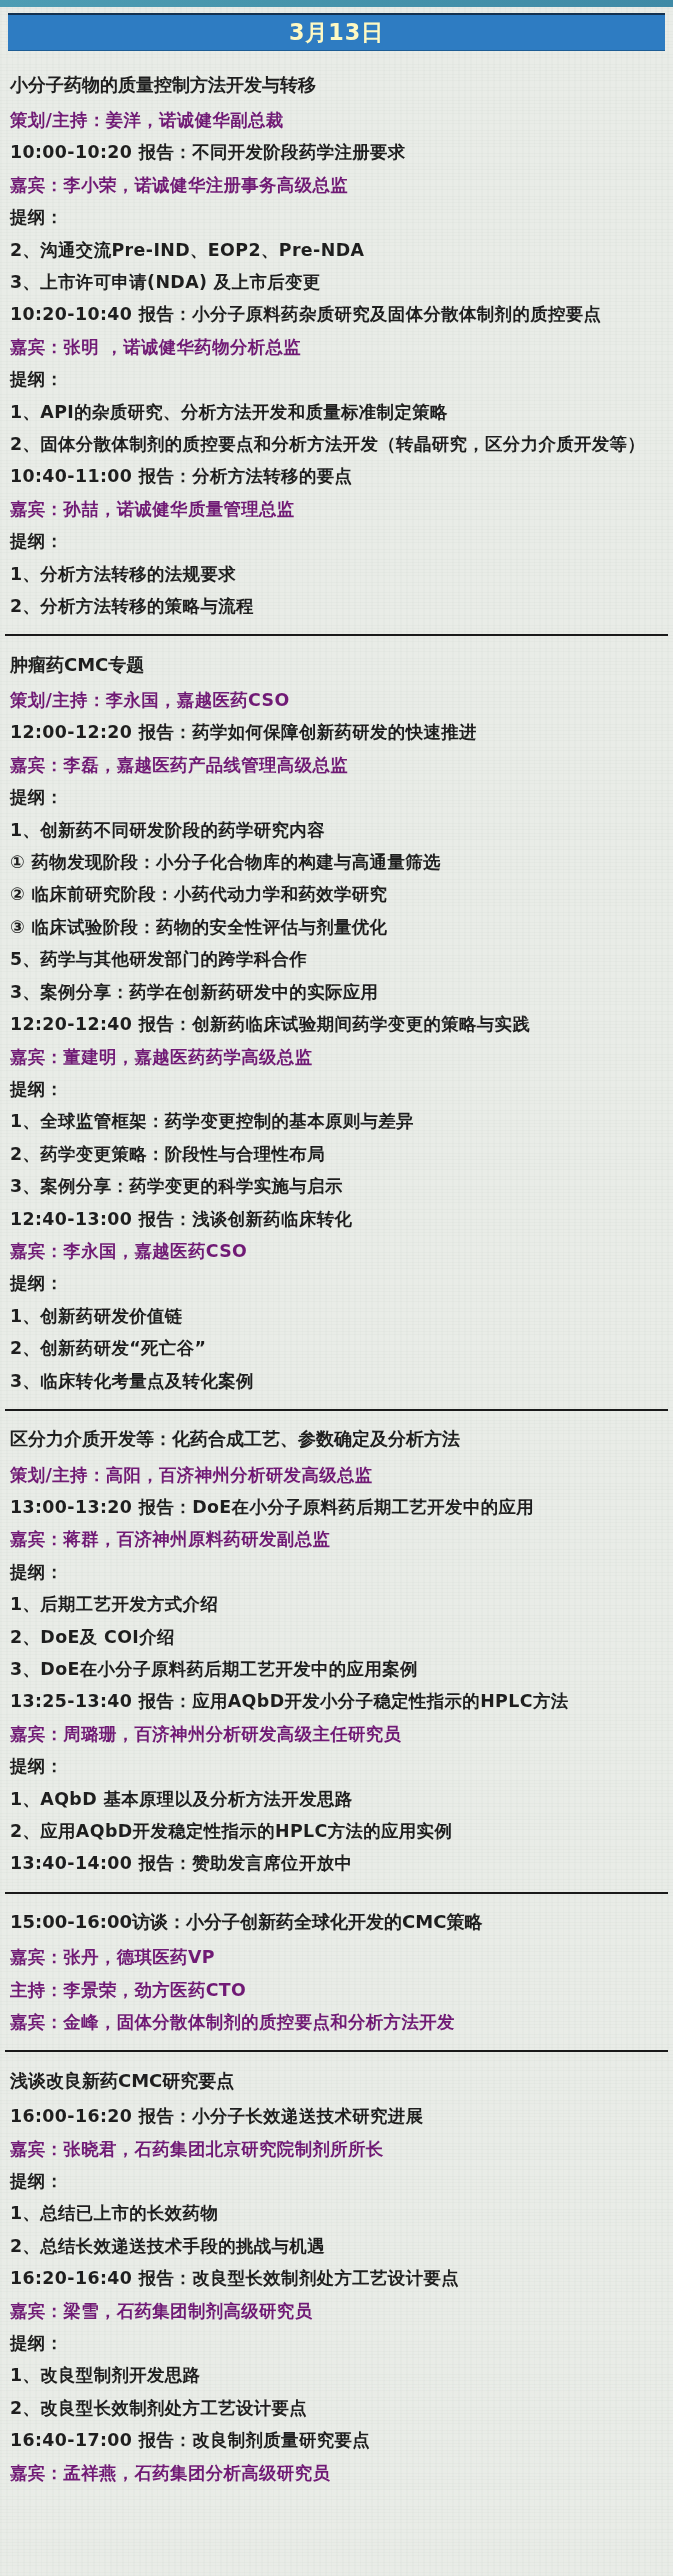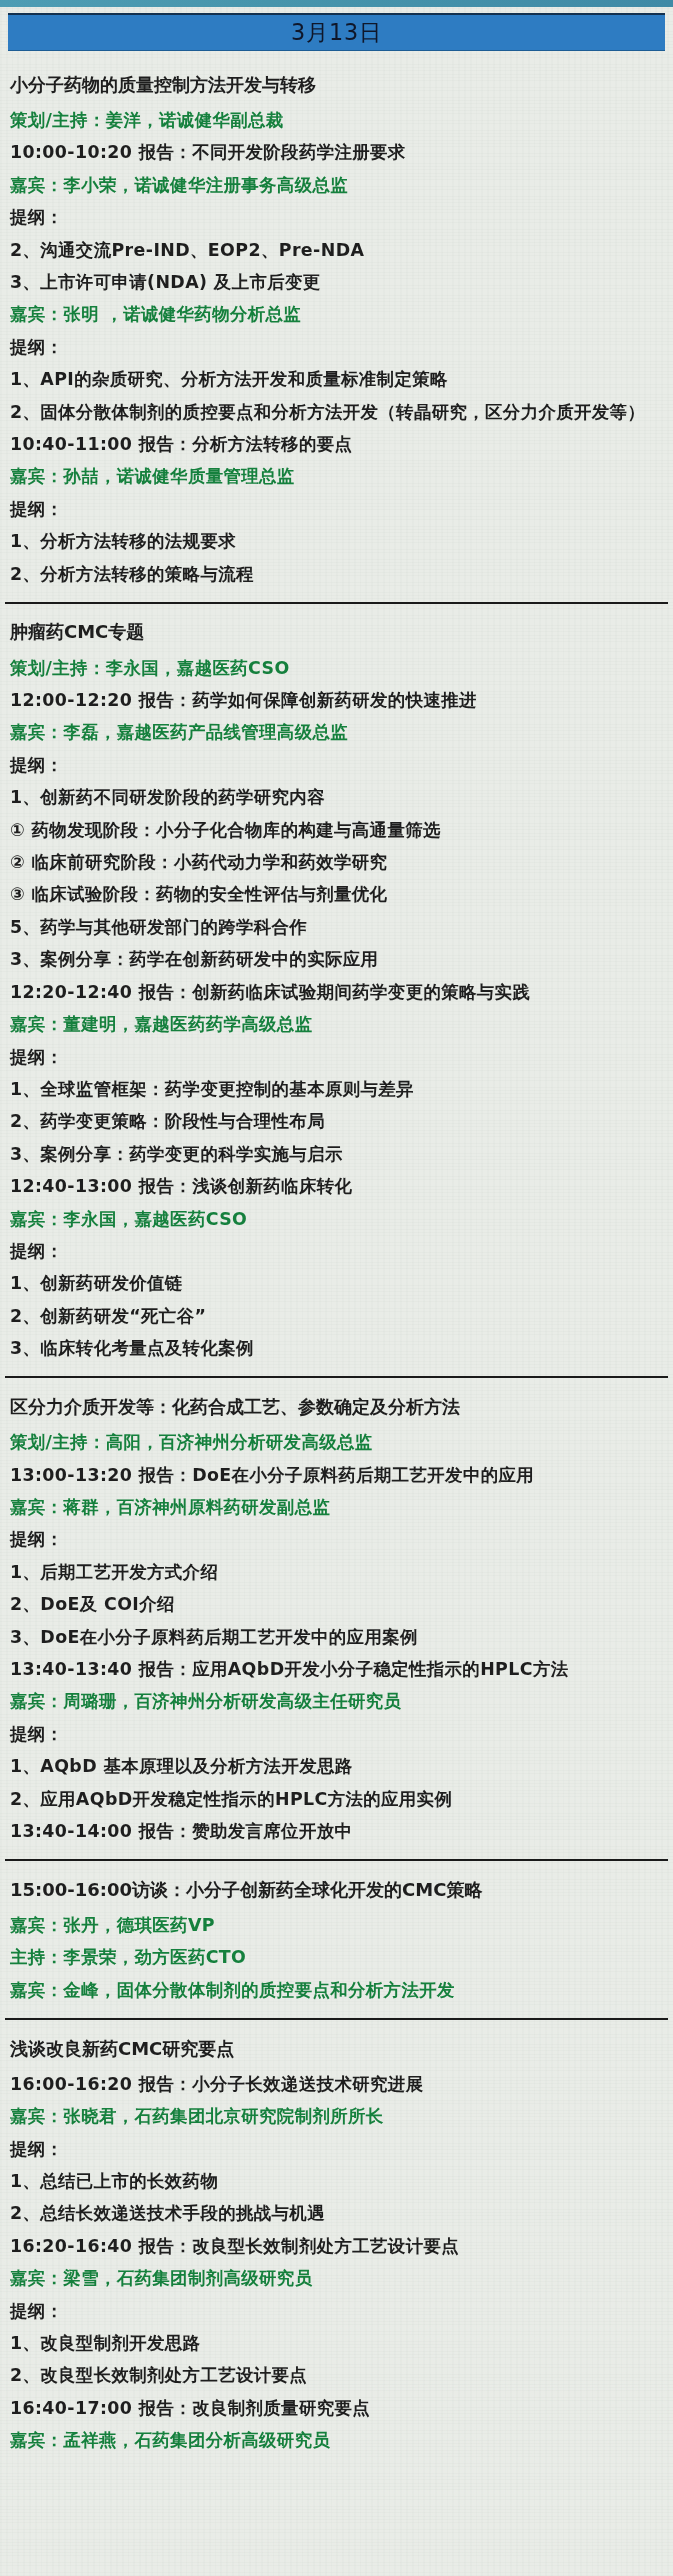--- a/index.html
+++ b/index.html
@@ -27,22 +27,22 @@
     height: 35px;
     background: #2e7cc2;
     border-top: 2.5px solid #13314f;
     border-bottom: 0.8px solid #1d5d94;
     display: flex;
     align-items: center;
     justify-content: center;
   }
   .date-bar .date-text {
     font-size: 22.3px;
-    font-weight: 400;
-    color: #0f172a;
+    font-weight: 700;
+    color: #fef9c3;
     letter-spacing: 0.8px;
   }
   main {
     padding: 0 0 8.3px 0;
   }
   .section {
     padding: 0 10px;
   }
   .line {
     font-size: 17.4px;
@@ -51,21 +51,21 @@
     font-weight: 700;
     letter-spacing: 0.4px;
   }
   .section-title {
     font-size: 18px;
     font-weight: 700;
     color: #121212;
     padding: 10px 0 7.4px 0;
   }
   .black { color: #1e1e1e; }
-  .blue  { color: #15803d; }
+  .blue  { color: #701a75; }
   hr.divider {
     border: none;
     border-top: 2.1px solid #1a1a1a;
     margin: 11.6px 5px 6.6px 5px;
   }
 </style>
 </head>
 <body>
 
 <div class="top-strip"></div>
@@ -76,20 +76,21 @@
 
 <main>
     <section class="section">
       <div class="section-title black">小分子药物的质量控制方法开发与转移</div>
       <div class="line blue">策划/主持：姜洋，诺诚健华副总裁</div>
       <div class="line black">10:00-10:20 报告：不同开发阶段药学注册要求</div>
       <div class="line blue">嘉宾：李小荣，诺诚健华注册事务高级总监</div>
       <div class="line black">提纲：</div>
       <div class="line black">2、沟通交流Pre-IND、EOP2、Pre-NDA</div>
       <div class="line black">3、上市许可申请(NDA) 及上市后变更</div>
+      <div class="line black">10:20-10:40 报告：小分子原料药杂质研究及固体分散体制剂的质控要点</div>
       <div class="line blue">嘉宾：张明 ，诺诚健华药物分析总监</div>
       <div class="line black">提纲：</div>
       <div class="line black">1、API的杂质研究、分析方法开发和质量标准制定策略</div>
       <div class="line black">2、固体分散体制剂的质控要点和分析方法开发（转晶研究，区分力介质开发等）</div>
       <div class="line black">10:40-11:00 报告：分析方法转移的要点</div>
       <div class="line blue">嘉宾：孙喆，诺诚健华质量管理总监</div>
       <div class="line black">提纲：</div>
       <div class="line black">1、分析方法转移的法规要求</div>
       <div class="line black">2、分析方法转移的策略与流程</div>
     </section>
@@ -122,21 +123,21 @@
     <hr class="divider">
     <section class="section">
       <div class="section-title black">区分力介质开发等：化药合成工艺、参数确定及分析方法</div>
       <div class="line blue">策划/主持：高阳，百济神州分析研发高级总监</div>
       <div class="line black">13:00-13:20 报告：DoE在小分子原料药后期工艺开发中的应用</div>
       <div class="line blue">嘉宾：蒋群，百济神州原料药研发副总监</div>
       <div class="line black">提纲：</div>
       <div class="line black">1、后期工艺开发方式介绍</div>
       <div class="line black">2、DoE及 COI介绍</div>
       <div class="line black">3、DoE在小分子原料药后期工艺开发中的应用案例</div>
-      <div class="line black">13:40-13:40 报告：应用AQbD开发小分子稳定性指示的HPLC方法</div>
+      <div class="line black">13:25-13:40 报告：应用AQbD开发小分子稳定性指示的HPLC方法</div>
       <div class="line blue">嘉宾：周璐珊，百济神州分析研发高级主任研究员</div>
       <div class="line black">提纲：</div>
       <div class="line black">1、AQbD 基本原理以及分析方法开发思路</div>
       <div class="line black">2、应用AQbD开发稳定性指示的HPLC方法的应用实例</div>
       <div class="line black">13:40-14:00 报告：赞助发言席位开放中</div>
     </section>
     <hr class="divider">
     <section class="section">
       <div class="section-title black">15:00-16:00访谈：小分子创新药全球化开发的CMC策略</div>
       <div class="line blue">嘉宾：张丹，德琪医药VP</div>

